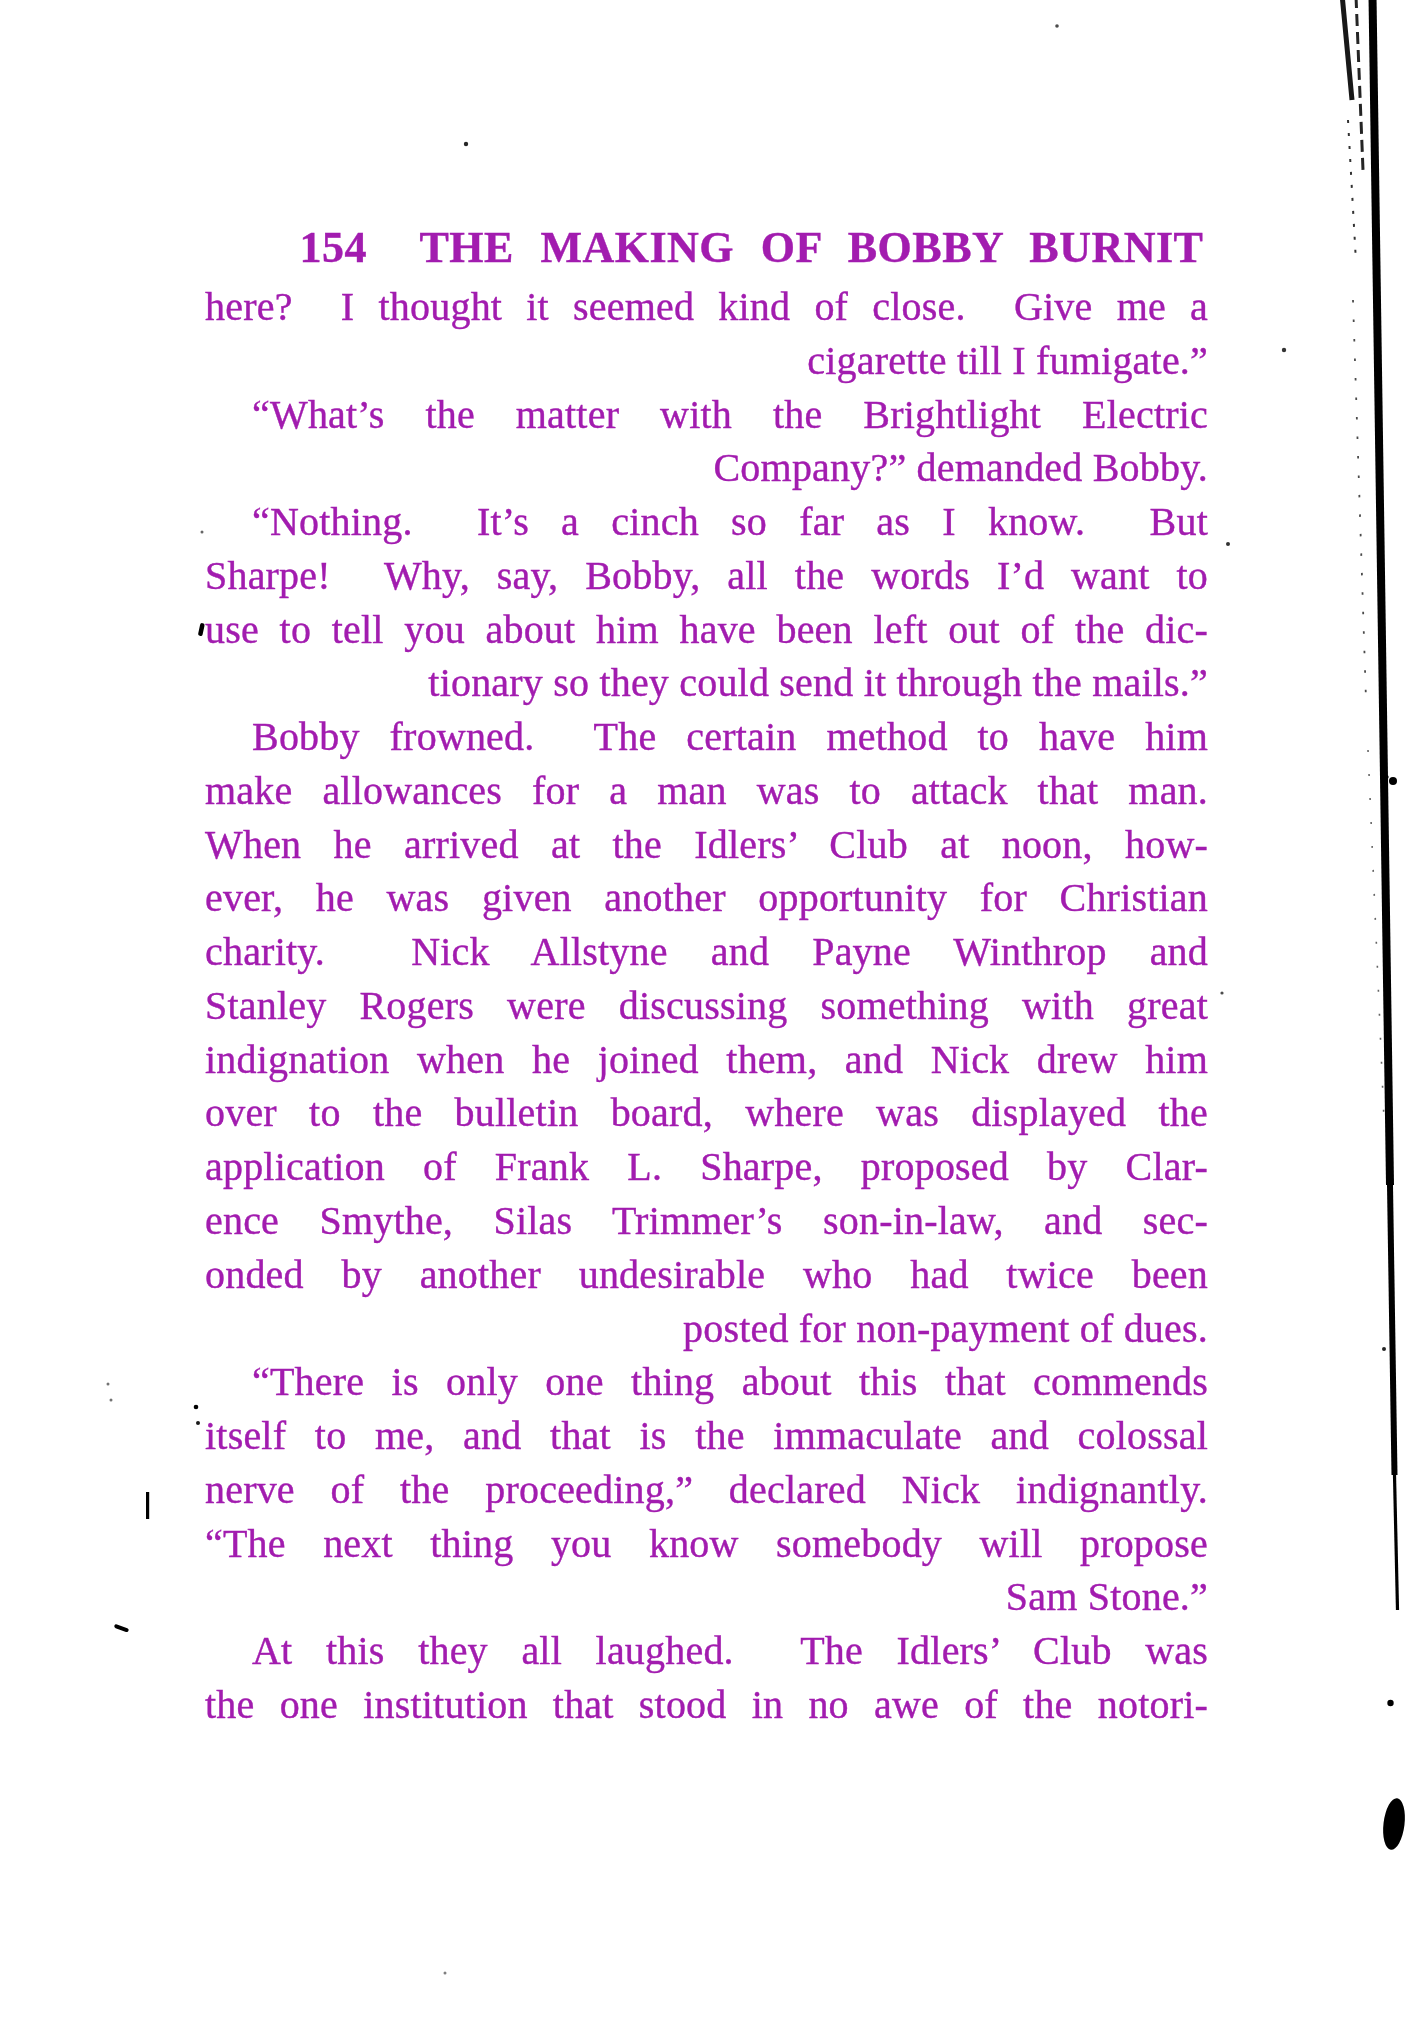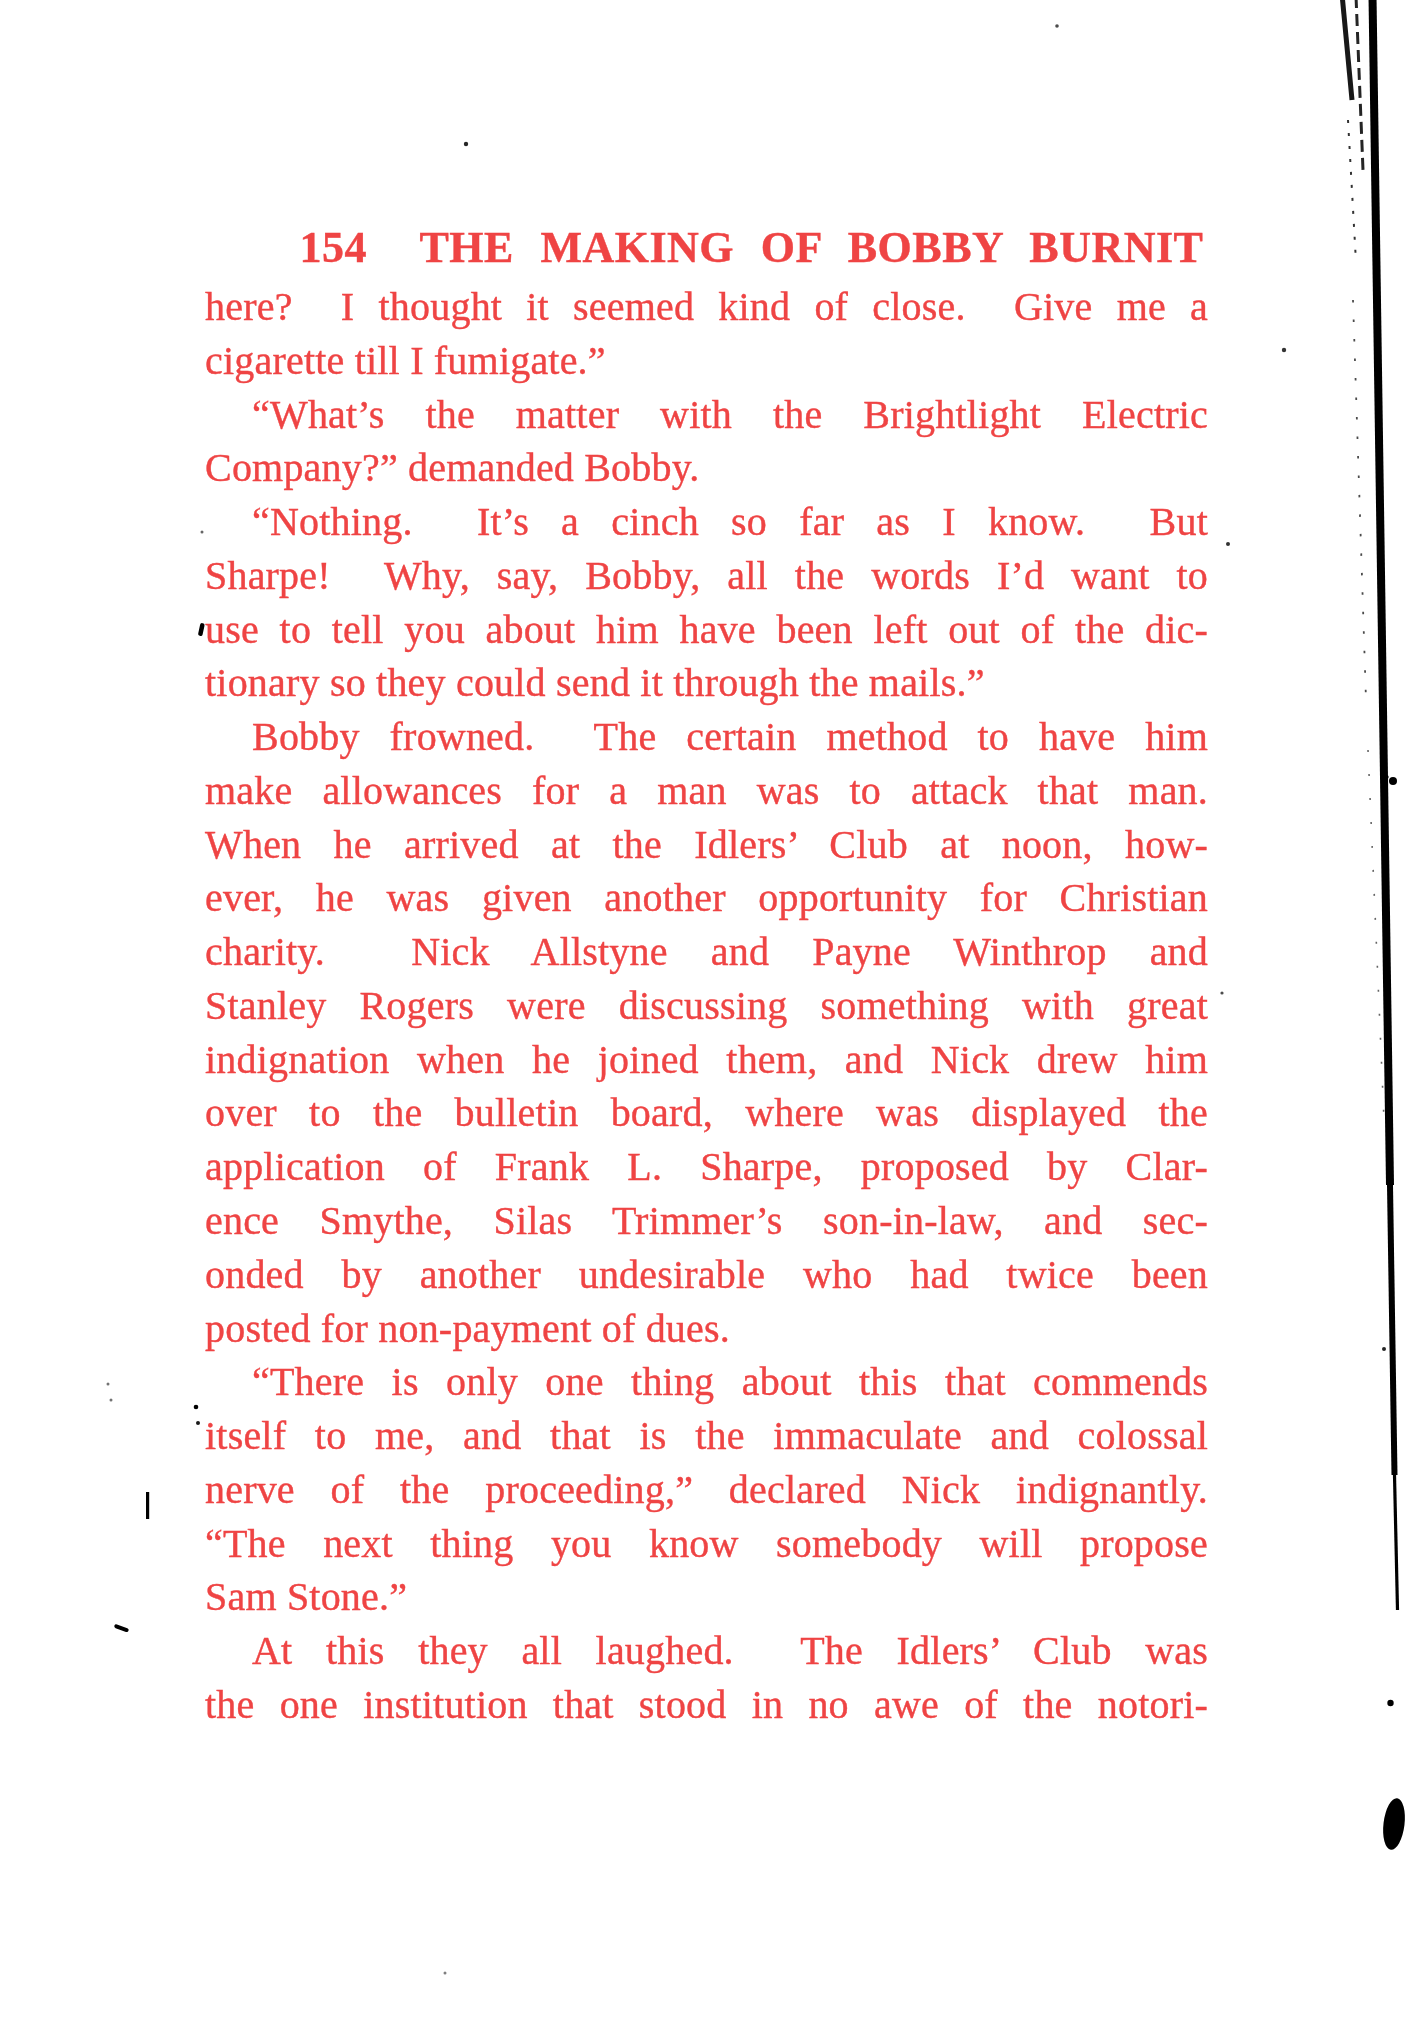--- a/index.html
+++ b/index.html
@@ -1,33 +1,33 @@
 <!DOCTYPE html>
 <html><head>
 <meta charset="utf-8">
 <style>
   html,body{margin:0;padding:0;background:#e8e8e4;}
   .page{
     position:relative;
     width:1414px;height:2040px;
     background:#ffffff;
     overflow:hidden;
-    color:#ef4444;
+    color:#a21caf;
     font-family:"Liberation Serif","DejaVu Serif",serif;
     -webkit-text-stroke:0.4px currentColor;
   }
   .running-head{
     position:absolute;left:193px;top:182px;width:904px;
     font-weight:bold;font-size:44px;line-height:44px;
     white-space:pre;letter-spacing:0.5px;
   }
   .body-text{
     position:absolute;left:205px;top:280px;width:1003px;
     font-size:40px;line-height:53.77px;
-    white-space:pre;letter-spacing:0.2px;
+    white-space:pre;letter-spacing:0.2px;text-align:right;
   }
   .bline{height:53.77px;}
   .bline.ind{padding-left:47px;}
   .measure{display:inline;}
   .artifacts{position:absolute;left:0;top:0;pointer-events:none;}
 </style>
 </head>
 <body>
 
 <div class="page">

